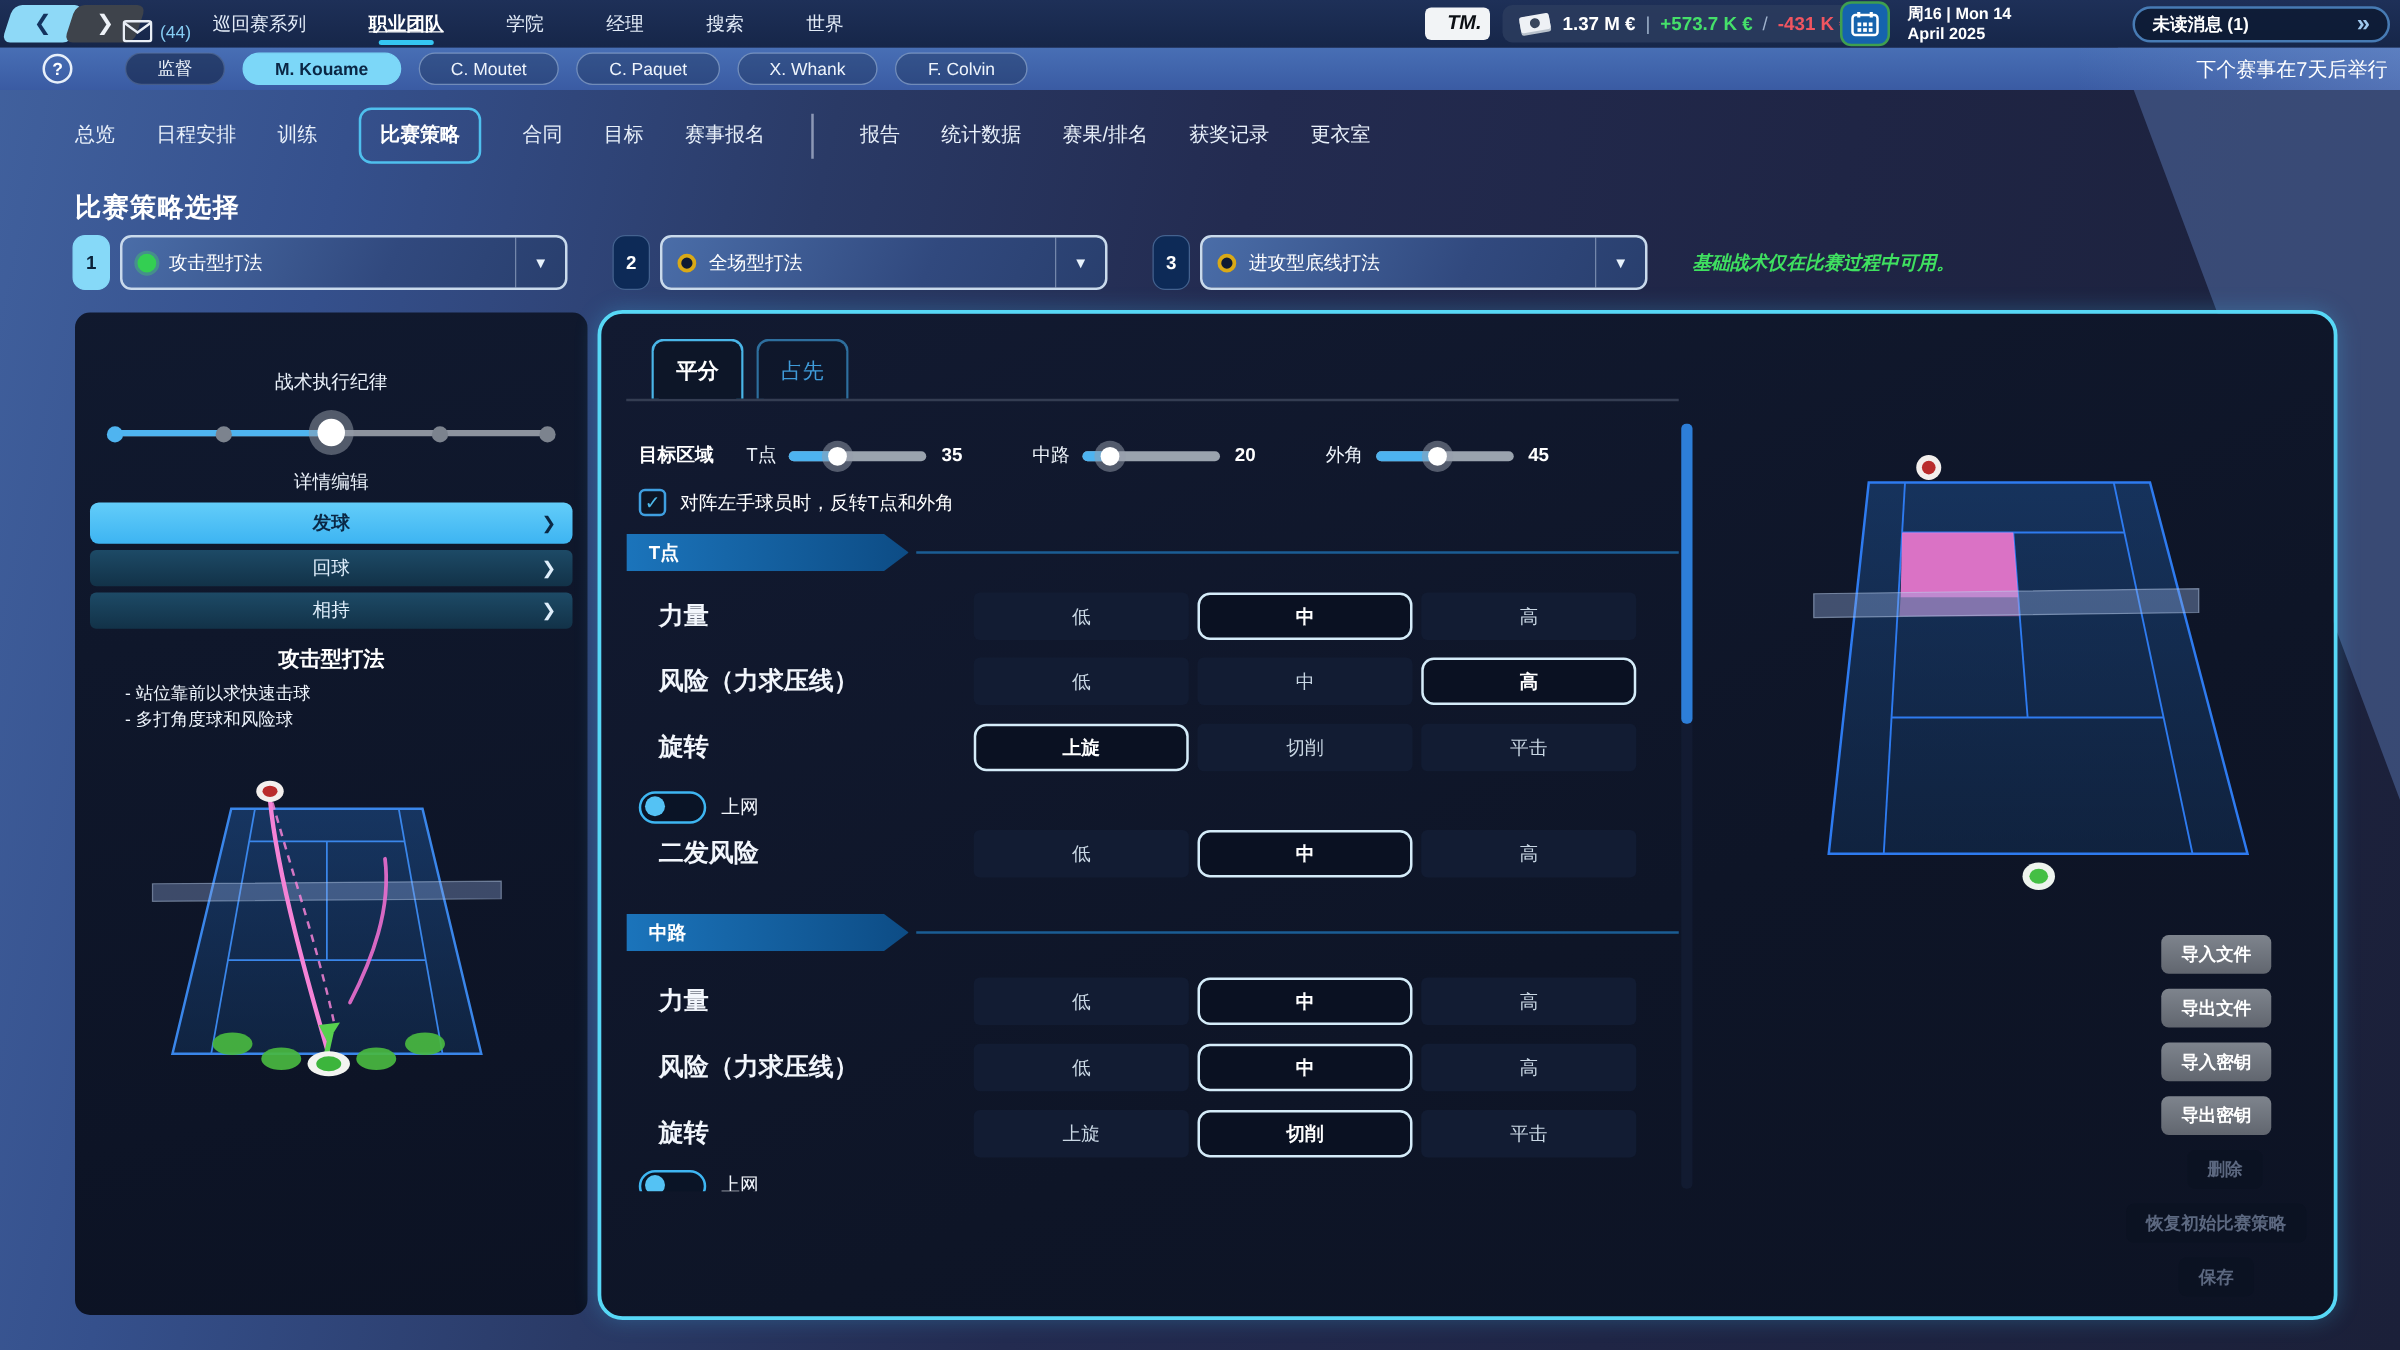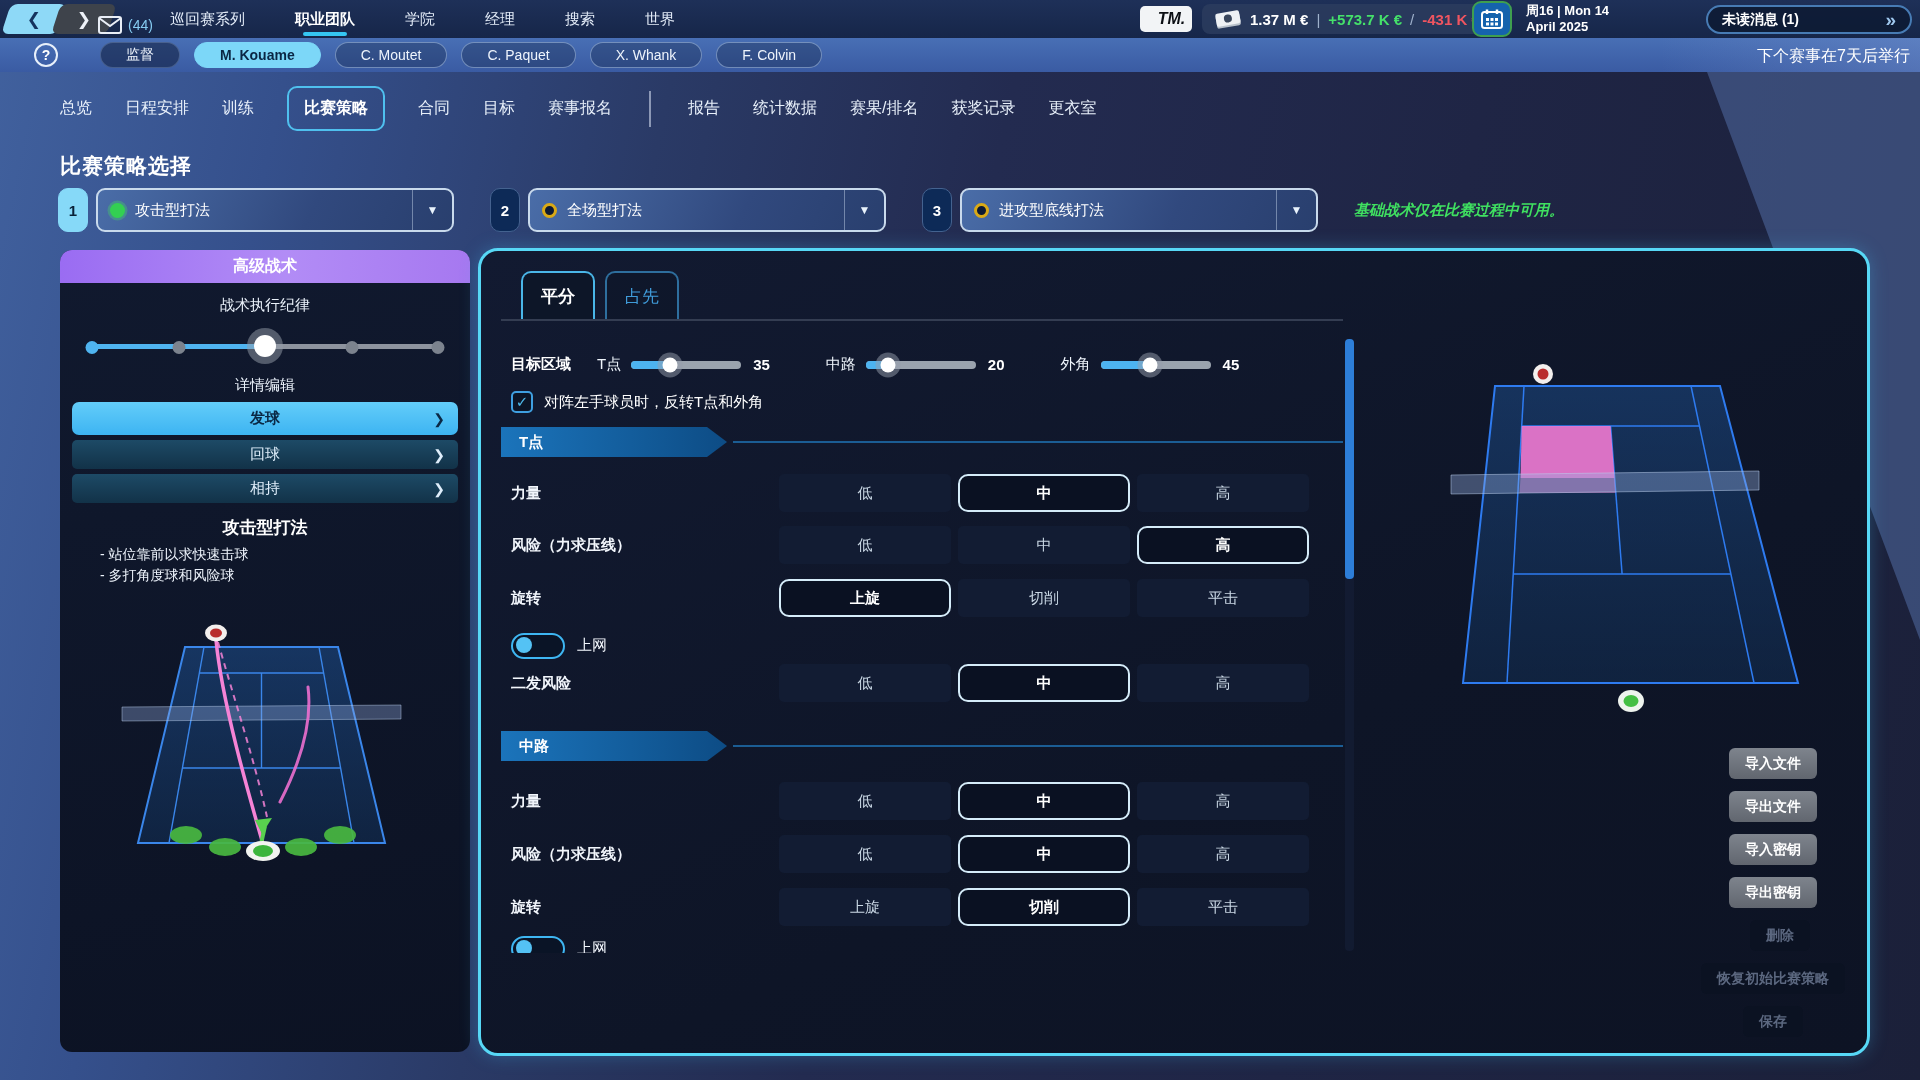--- a/index.html
+++ b/index.html
@@ -16,21 +16,21 @@
   .nav-arrows { position:absolute; left:6px; top:4px; display:flex; }
   .arrow-btn { width:56px; height:30px; transform:skewX(-18deg); border-radius:7px;
     display:flex; align-items:center; justify-content:center; font-size:17px; font-weight:bold; }
   .arrow-back { background:#8ed9f7; color:#14335e; }
   .arrow-fwd  { background:#3e434b; color:#eef2f8; margin-left:-6px; }
   .arrow-btn span { transform:skewX(18deg); }
   .mail-group { position:absolute; left:98px; top:16px; display:flex; align-items:center; gap:6px; }
   .mail-count { color:#86ccf2; font-size:14px; }
   .top-nav { position:absolute; left:168px; top:0; height:38px; display:flex; align-items:center; gap:46px; }
   .nav-item { font-size:15px; color:#e3ecf8; position:relative; padding:9px 2px; cursor:pointer; }
-  .nav-item.active { font-weight:bold; color:#fff; }
+  .nav-item.active { font-weight:bold; color:#fff;text-decoration:underline; }
   .nav-item.active::after { content:''; position:absolute; left:50%; transform:translateX(-50%);
     bottom:2px; width:44px; height:4px; border-radius:2px; background:#35c6f2; }
   .tm-logo { position:absolute; left:1140px; top:6px; width:52px; height:26px; background:#f2f4f6;
     border-radius:5px; color:#0c0f14; font-weight:bold; font-style:italic; font-size:16px;
     display:flex; align-items:center; justify-content:center;padding-left:11px; }
   .money-chip { position:absolute; left:1202px; top:4px; height:30px; padding:0 12px; border-radius:8px;
     background:rgba(44,60,94,.85); display:flex; align-items:center; gap:8px; font-size:15px; font-weight:bold; }
   .money-sep { color:#9fb2cc; font-weight:normal; }
   .money-pos { color:#45e06a; } .money-neg { color:#f05560; }
   .cal-btn { position:absolute; left:1472px; top:1px; width:40px; height:36px; background:#1563ad;
@@ -137,21 +137,21 @@
   .checkbox-row { position:absolute; left:10px; top:60px; display:flex; align-items:center; gap:11px; font-size:15px; }
   .cbox { width:22px; height:22px; border:2px solid #3f9fe0; border-radius:5px; background:#0c1526;
     display:flex; align-items:center; justify-content:center; color:#4db8e8; font-size:15px; font-weight:bold; cursor:pointer; }
   .sec-head { position:absolute; left:0; height:30px; right:6px; }
   .sec-banner { width:226px; height:30px; display:flex; align-items:center; padding-left:18px;
     font-weight:bold; font-size:15px; color:#fff;
     background:linear-gradient(90deg,#1b74bb,#0d4c85);
     clip-path:polygon(0 0,206px 0,226px 15px,206px 30px,0 30px); }
   .sec-line { position:absolute; left:232px; right:0; top:14px; border-top:2px solid #1b5d94; }
   .srow { position:absolute; left:0; right:0; height:38px; }
-  .rlabel { position:absolute; left:10px; top:0; line-height:38px; font-size:15px; font-weight:bold; color:#f2f6fc; }
+  .rlabel { position:absolute; left:26px; top:0; line-height:38px; font-size:20px; font-weight:bold; color:#f2f6fc; }
   .seg-group { position:absolute; left:278px; top:0; display:flex; gap:7px; }
   .seg { width:172px; height:38px; display:flex; align-items:center; justify-content:center;
     background:#121c33; border-radius:5px; color:#c9d7e4; font-size:15px; cursor:pointer; }
   .seg.sel { background:#0a1122; border:2px solid #d5ecf9; border-radius:10px; color:#fff; font-weight:bold; }
   .trow { position:absolute; left:10px; display:flex; align-items:center; gap:12px; height:27px; }
   .toggle { width:54px; height:26px; border:2.5px solid #3eb6f2; border-radius:14px; background:#0a1426;
     position:relative; cursor:pointer; flex:none; }
   .toggle .knob { position:absolute; left:3px; top:2.5px; width:16px; height:16px; border-radius:50%; background:#54c2f4; }
   .tlabel { font-size:15px; color:#f2f6fc; }
   .vscroll { position:absolute; left:864px; top:88px; width:9px; height:612px; background:rgba(22,32,56,.6); border-radius:4px; }
@@ -288,21 +288,20 @@
       <div class="sbox">
         <span class="sdot yellow"></span>
         <span class="slabel">进攻型底线打法</span>
         <span class="sdd">▼</span>
       </div>
     </div>
     <div class="note">基础战术仅在比赛过程中可用。</div>
   </div>
 
   <aside class="sidebar">
-    <div class="sb-header">高级战术</div>
     <div class="sb-label" style="top:46px">战术执行纪律</div>
     <div class="discipline">
       <div class="d-track"></div>
         <div class="d-fill"></div>
       <div class="d-dot on" style="left:0%"></div>
       <div class="d-dot" style="left:25%"></div>
       <div class="d-dot" style="left:75%"></div>
       <div class="d-dot" style="left:100%"></div>
       <div class="d-knob"></div>
     </div>

